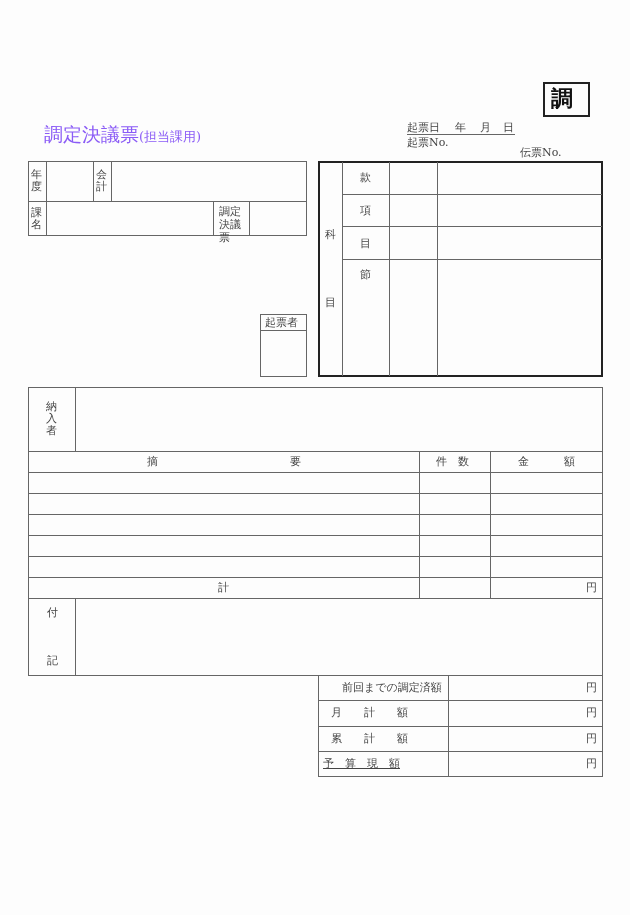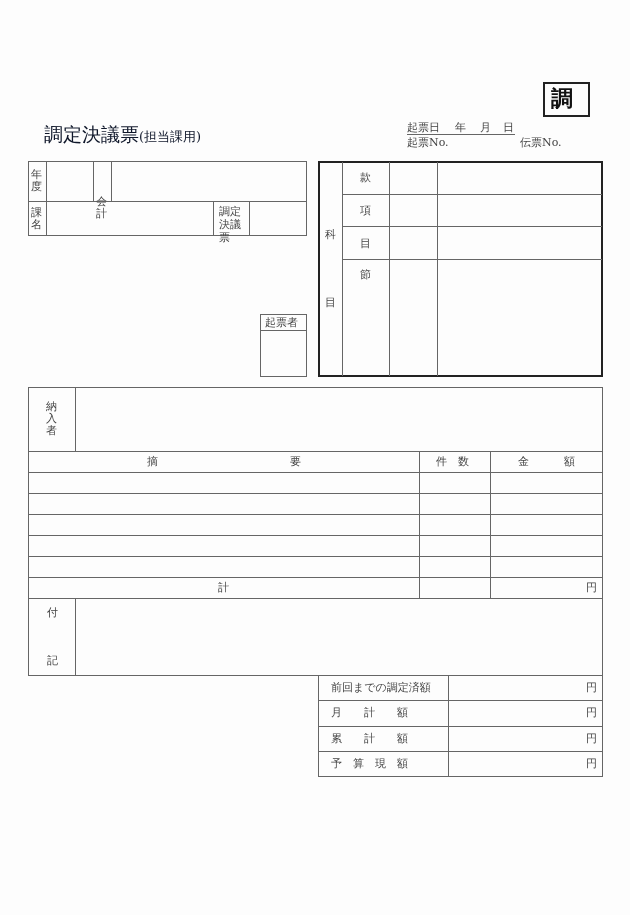--- a/index.html
+++ b/index.html
@@ -8,46 +8,46 @@
   .abs { position:absolute; box-sizing:border-box; }
   .t { position:absolute; font-size:11px; line-height:12px; color:#444; white-space:nowrap; }
   .vt { position:absolute; font-size:11px; line-height:12px; color:#444; width:12px; text-align:left; word-break:break-all; white-space:normal; }
   .ln { position:absolute; background:#666; }
   .box { position:absolute; box-sizing:border-box; border:1px solid #666; }
   .thick { border:2px solid #222; }
 </style>
 </head>
 <body>
 
-<div class="t" style="left:44px;top:123px;font-size:19px;line-height:22px;color:#0f172a;">
+<div class="t" style="left:44px;top:123px;font-size:19px;line-height:22px;color:#8b5cf6;">
   <span>調定決議票</span><span style="font-size:13px;">(担当課用)</span>
 </div>
 
 <div class="box" style="left:543px;top:82px;width:47px;height:35px;border:2px solid #222;"></div>
 <div class="t" style="left:551px;top:86px;font-family:'DejaVu Sans',sans-serif;font-weight:bold;font-size:22px;line-height:26px;color:#111;">調</div>
 
 <div class="t" style="left:407px;top:122px;">起票日</div>
 <div class="t" style="left:455px;top:122px;">年</div>
 <div class="t" style="left:480px;top:122px;">月</div>
 <div class="t" style="left:503px;top:122px;">日</div>
 <div class="ln" style="left:407px;top:134px;width:108px;height:1px;"></div>
 <div class="t" style="left:407px;top:137px;">起票No.</div>
-<div class="t" style="left:520px;top:137px;text-align:right;">伝票No.</div>
+<div class="t" style="left:520px;top:147px;text-align:right;">伝票No.</div>
 
 <div class="box" style="left:28px;top:161px;width:279px;height:75px;"></div>
 <div class="ln" style="left:28px;top:201px;width:279px;height:1px;"></div>
 <div class="ln" style="left:46px;top:161px;width:1px;height:75px;"></div>
 <div class="ln" style="left:93px;top:161px;width:1px;height:40px;"></div>
 <div class="ln" style="left:111px;top:161px;width:1px;height:40px;"></div>
 <div class="ln" style="left:213px;top:201px;width:1px;height:35px;"></div>
 <div class="ln" style="left:249px;top:201px;width:1px;height:35px;"></div>
 
 <div class="vt" style="left:31px;top:169px;">年度</div>
 <div class="abs" style="left:47px;top:162px;width:46px;height:39px;"></div>
-<div class="vt" style="left:96px;top:169px;margin-top:27px;">会計</div>
+<div class="vt" style="left:96px;top:169px;">会計</div>
 <div class="abs" style="left:112px;top:162px;width:194px;height:39px;"></div>
 <div class="vt" style="left:31px;top:207px;">課名</div>
 <div class="abs" style="left:47px;top:202px;width:166px;height:34px;"></div>
 <div class="t" style="left:219px;top:205px;width:24px;white-space:normal;word-break:break-all;line-height:13px;">調定決議票</div>
 <div class="abs" style="left:250px;top:202px;width:56px;height:34px;"></div>
 
 <div class="box" style="left:260px;top:314px;width:47px;height:63px;"></div>
 <div class="ln" style="left:260px;top:330px;width:47px;height:1px;"></div>
 <div class="t" style="left:265px;top:317px;">起票者</div>
 <div class="abs" style="left:261px;top:331px;width:45px;height:45px;"></div>
@@ -110,25 +110,25 @@
 <div class="t" style="left:47px;top:607px;">付</div>
 <div class="t" style="left:47px;top:655px;">記</div>
 <div class="abs" style="left:76px;top:599px;width:526px;height:76px;"></div>
 
 <div class="box" style="left:318px;top:675px;width:285px;height:102px;"></div>
 <div class="ln" style="left:448px;top:675px;width:1px;height:102px;"></div>
 <div class="ln" style="left:318px;top:700px;width:285px;height:1px;"></div>
 <div class="ln" style="left:318px;top:726px;width:285px;height:1px;"></div>
 <div class="ln" style="left:318px;top:751px;width:285px;height:1px;"></div>
 
-<div class="t" style="left:331px;top:682px;">前回までの調定済額</div>
+<div class="t" style="left:342px;top:682px;">前回までの調定済額</div>
 <div class="t" style="left:586px;top:682px;">円</div>
 <div class="t" style="left:331px;top:707px;">月　　計　　額</div>
 <div class="t" style="left:586px;top:707px;">円</div>
 <div class="t" style="left:331px;top:733px;">累　　計　　額</div>
 <div class="t" style="left:586px;top:733px;">円</div>
-<div class="t" style="left:331px;top:758px;">予　算　現　額</div>
+<div class="t" style="left:323px;top:758px;text-decoration:underline;">予　算　現　額</div>
 <div class="t" style="left:586px;top:758px;">円</div>
 
 <div class="abs" style="left:449px;top:676px;width:130px;height:24px;"></div>
 <div class="abs" style="left:449px;top:701px;width:130px;height:25px;"></div>
 <div class="abs" style="left:449px;top:727px;width:130px;height:24px;"></div>
 <div class="abs" style="left:449px;top:752px;width:130px;height:24px;"></div>
 
 </body></html>

